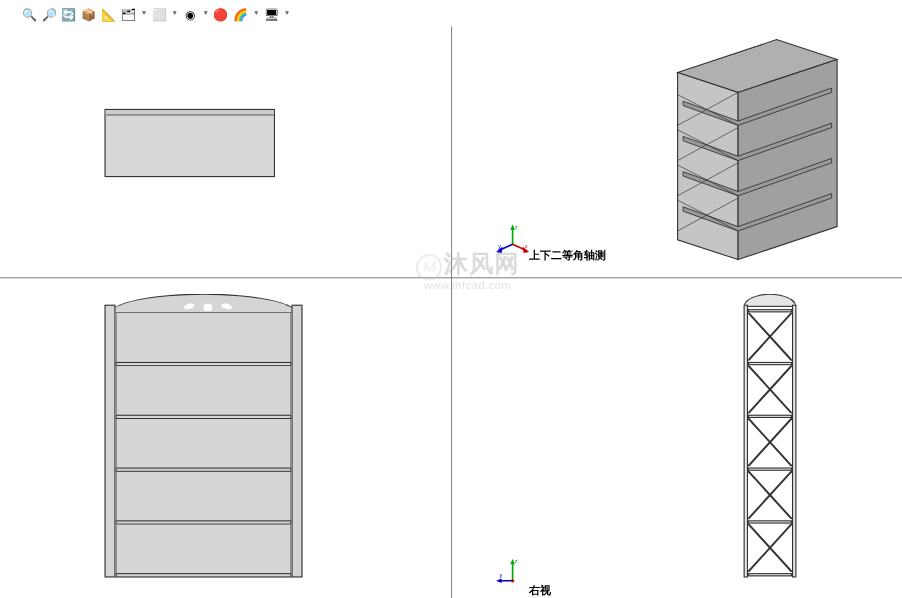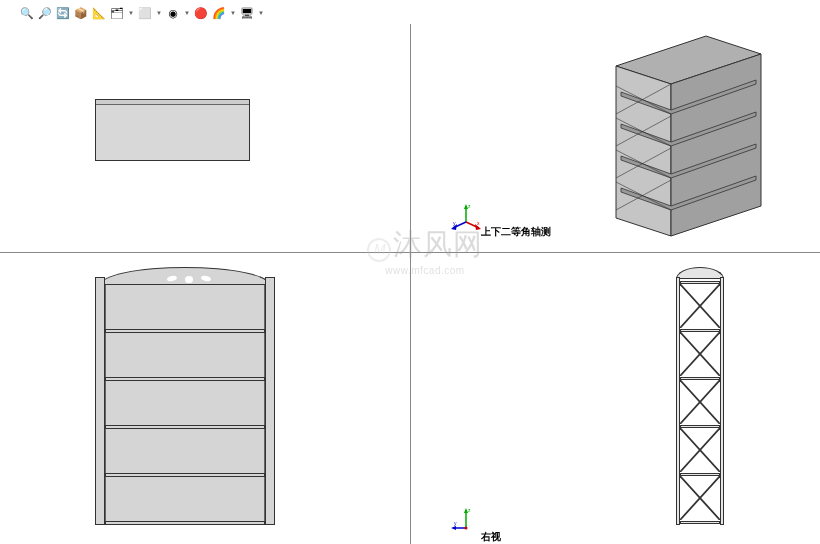--- a/index.html
+++ b/index.html
@@ -12,21 +12,21 @@
     .divider-v { position: absolute; top: 0; left: 410px; width: 1px; height: 520px; background: #888; }
     .viewport { position: absolute; overflow: hidden; }
     .vp-tl { top: 0; left: 0; width: 410px; height: 228px; }
     .vp-tr { top: 0; left: 411px; width: 409px; height: 228px; }
     .vp-bl { top: 229px; left: 0; width: 410px; height: 291px; }
     .vp-br { top: 229px; left: 411px; width: 409px; height: 291px; }
     .triad { position: absolute; width: 30px; height: 30px; }
     .triad svg { width: 100%; height: 100%; }
     .view-label { position: absolute; font-size: 10px; font-weight: bold; color: #000; white-space: nowrap; }
     .watermark { position: absolute; top: 225px; left: 360px; width: 130px; text-align: center; z-index: 5; opacity: 0.35; color: #999; }
-    .watermark-main { font-size: 29px; font-weight: normal; letter-spacing: 1px; }
+    .watermark-main { font-size: 22px; font-weight: bold; letter-spacing: 1px; }
     .watermark-sub { font-size: 10px; letter-spacing: 0.5px; color: #aaa; }
     .watermark-logo { display: inline-block; width: 24px; height: 24px; border: 2px solid #ccc; border-radius: 50%; vertical-align: middle; margin-right: 2px; position: relative; }
     .watermark-logo::after { content: "M"; position: absolute; top: 1px; left: 5px; font-size: 14px; color: #ccc; font-style: italic; }
     .shelf-top { position: absolute; top: 75px; left: 95px; width: 155px; height: 62px; background: #d8d8d8; border: 1px solid #333; }
     .shelf-top-edge { position: absolute; top: 0; left: 0; width: 100%; height: 5px; border-bottom: 1px solid #666; background: #ccc; }
     .shelf-front { position: absolute; top: 14px; left: 95px; width: 180px; height: 258px; }
     .sf-side { position: absolute; width: 10px; height: 248px; background: #d5d5d5; border: 1px solid #333; }
     .sf-side.l { left: 0; top: 10px; }
     .sf-side.r { right: 0; top: 10px; }
     .sf-top { position: absolute; top: 0; left: 5px; width: 170px; height: 18px; background: #d5d5d5; border: 1px solid #333; border-radius: 85px 85px 0 0 / 18px 18px 0 0; }

